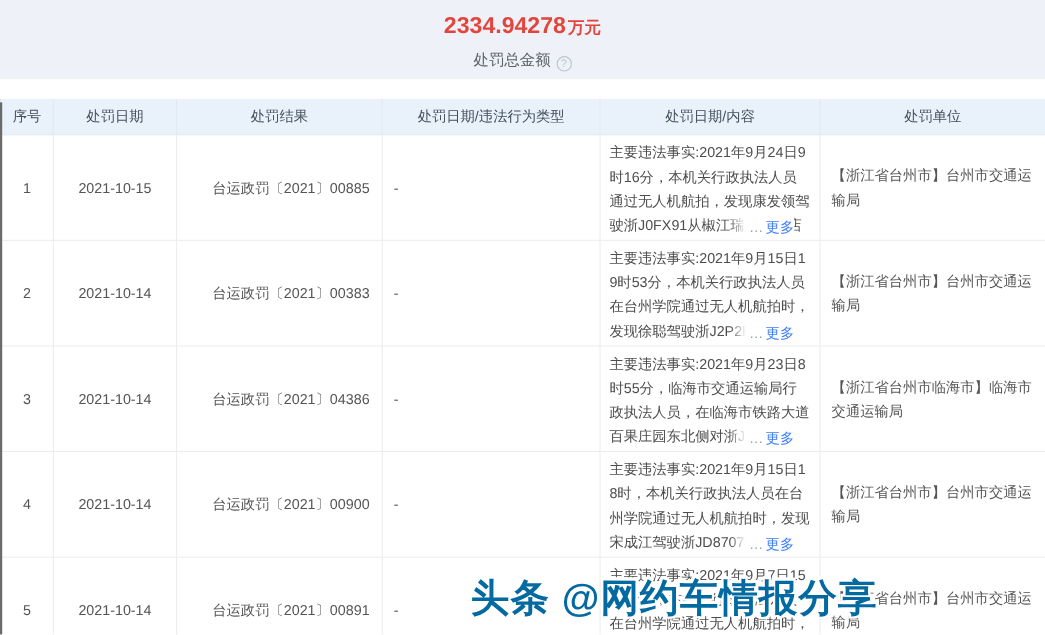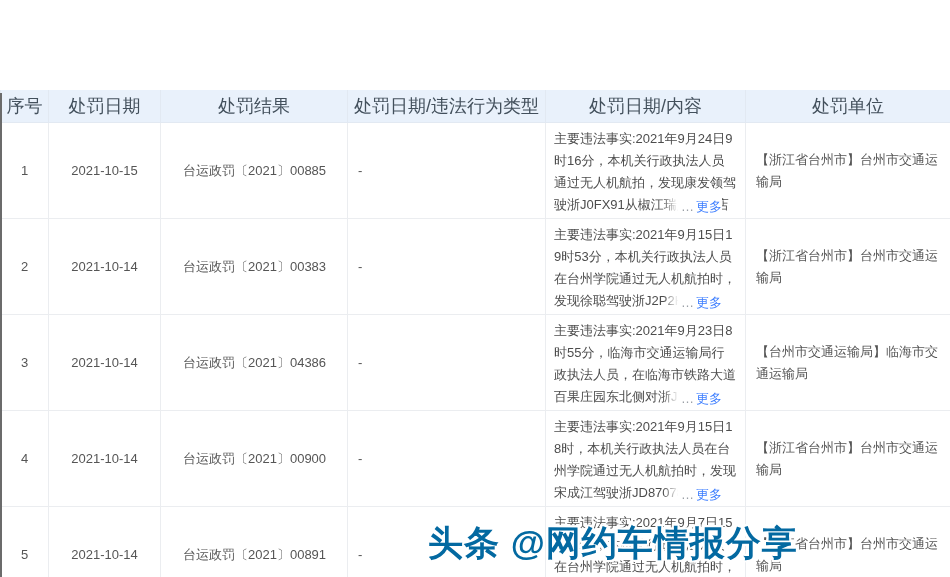--- a/index.html
+++ b/index.html
@@ -20,30 +20,30 @@
     display:inline-block;width:14px;height:14px;line-height:13px;margin-left:5px;
     border:1px solid #bfc6cf;border-radius:50%;color:#bfc6cf;font-size:10px;
     text-align:center;vertical-align:-2px;cursor:pointer;box-sizing:border-box;
   }
   
   .table-wrap{position:absolute;top:90px;left:0;width:950px;}
   table{border-collapse:collapse;table-layout:fixed;width:950px;font-size:13px;}
   col.c-seq{width:48px;}col.c-date{width:112px;}col.c-doc{width:187px;}
   col.c-reason{width:198px;}col.c-result{width:200px;}col.c-unit{width:205px;}
   th{
-    height:30px;background:#e9f1fb;color:#43505c;font-weight:normal;font-size:18px;
+    height:30px;background:#e9f1fb;color:#43505c;font-weight:normal;font-size:13px;
     border:1px solid #e2e9f2;border-top:none;
   }
   td{
     border:1px solid #ebedf0;color:#555;vertical-align:middle;
     background:#fff;
   }
   tr.data-row{height:95px;}
   td.cell-seq,td.cell-date{text-align:center;}
-  td.cell-doc{padding-left:22px;}
+  td.cell-doc{padding-left:22px;text-align:center;}
   td.cell-reason{padding-left:10px;}
   td.cell-unit{padding:6px 10px;line-height:22px;}
   td.cell-result{padding:0;vertical-align:top;}
   .result-clip{
     position:relative;height:90px;overflow:hidden;
     padding:5px 8px 0 8px;line-height:22px;color:#4d4d4d;
     word-break:break-all;
   }
   .more-wrap{
     position:absolute;right:23px;top:73px;line-height:22px;
@@ -61,20 +61,28 @@
     letter-spacing:1px;pointer-events:none;
     text-shadow:-2px 0 #fff,2px 0 #fff,0 -2px #fff,0 2px #fff,
                 -2px -2px #fff,2px 2px #fff,-2px 2px #fff,2px -2px #fff;
   }
 </style>
 </head>
 <body>
 
 <div class="screen">
 
+  <div class="summary-panel">
+    <div class="summary-amount">
+      <span>2334.94278</span><span class="unit">万元</span>
+    </div>
+    <div class="summary-label">
+      <span>处罚总金额</span><span class="info-icon">?</span>
+    </div>
+  </div>
 
   <div class="table-wrap">
     <table>
       <colgroup>
         <col class="c-seq">
           <col class="c-date">
           <col class="c-doc">
         <col class="c-reason">
           <col class="c-result">
           <col class="c-unit">
@@ -120,21 +128,21 @@
           <td class="cell-seq">3</td>
           <td class="cell-date">2021-10-14</td>
           <td class="cell-doc">台运政罚〔2021〕04386</td>
           <td class="cell-reason">-</td>
           <td class="cell-result">
             <div class="result-clip">
               <span>主要违法事实:2021年9月23日8时55分，临海市交通运输局行政执法人员，在临海市铁路大道百果庄园东北侧对浙J3H6R1</span>
               <span class="more-wrap"><span class="dots">…</span><a class="more-link">更多</a></span>
             </div>
           </td>
-          <td class="cell-unit">【台州市交通运输局】临海市交通运输局</td>
+          <td class="cell-unit">【浙江省台州市临海市】临海市交通运输局</td>
         </tr>
         <tr class="data-row">
           <td class="cell-seq">4</td>
           <td class="cell-date">2021-10-14</td>
           <td class="cell-doc">台运政罚〔2021〕00900</td>
           <td class="cell-reason">-</td>
           <td class="cell-result">
             <div class="result-clip">
               <span>主要违法事实:2021年9月15日18时，本机关行政执法人员在台州学院通过无人机航拍时，发现宋成江驾驶浙JD87078从台</span>
               <span class="more-wrap"><span class="dots">…</span><a class="more-link">更多</a></span>

